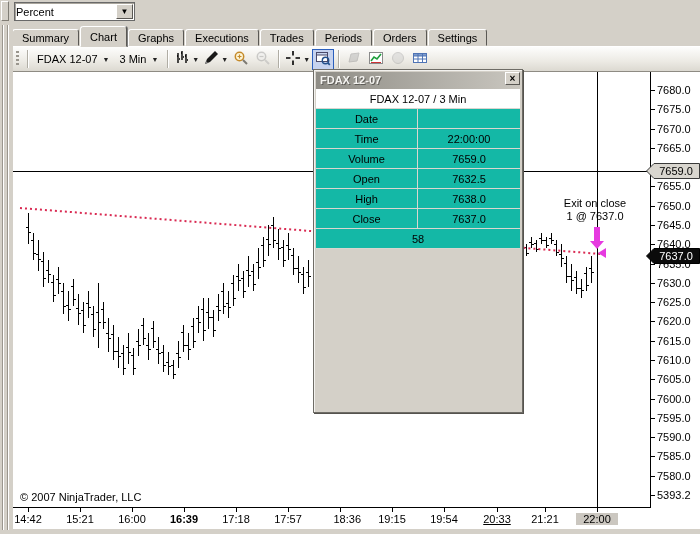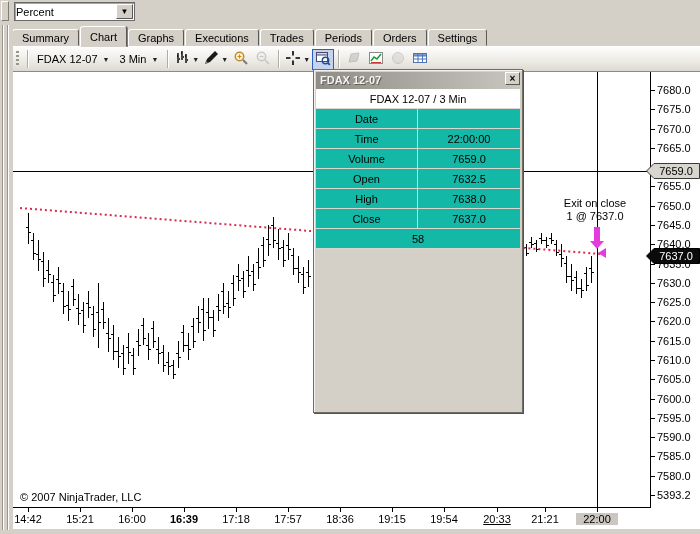--- a/index.html
+++ b/index.html
@@ -606,21 +606,21 @@
       <div class="xlab" style="left: 59px;">15:21</div>
       <div class="xtick" style="left: 132px;"></div>
       <div class="xlab" style="left: 111px;">16:00</div>
       <div class="xtick" style="left: 184px;"></div>
       <div class="xlab" style="left: 163px; font-weight: bold;">16:39</div>
       <div class="xtick" style="left: 236px;"></div>
       <div class="xlab" style="left: 215px;">17:18</div>
       <div class="xtick" style="left: 288px;"></div>
       <div class="xlab" style="left: 267px;">17:57</div>
       <div class="xtick" style="left: 340px;"></div>
-      <div class="xlab" style="left: 319px;">18:36</div>
+      <div class="xlab" style="left: 319px; text-align: right;">18:36</div>
       <div class="xtick" style="left: 392px;"></div>
       <div class="xlab" style="left: 371px;">19:15</div>
       <div class="xtick" style="left: 444px;"></div>
       <div class="xlab" style="left: 423px;">19:54</div>
       <div class="xtick" style="left: 497px;"></div>
       <div class="xlab" style="left: 476px; text-decoration: underline;">20:33</div>
       <div class="xtick" style="left: 545px;"></div>
       <div class="xlab" style="left: 524px;">21:21</div>
       <div class="xtick" style="left: 597px;"></div>
       <div class="xlab hl" style="left: 576px;">22:00</div>

